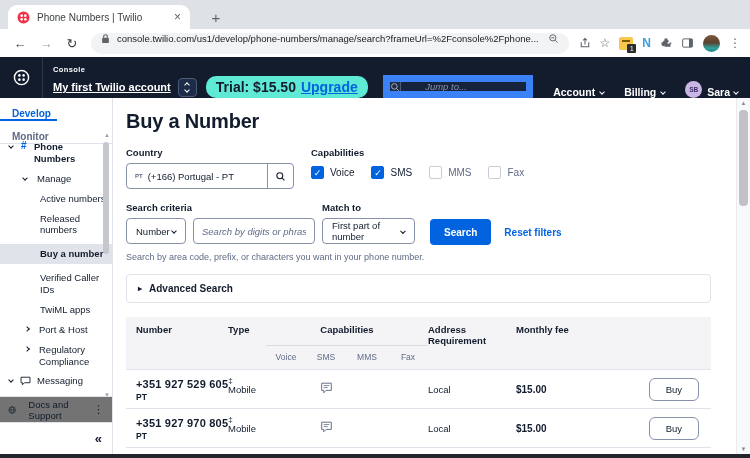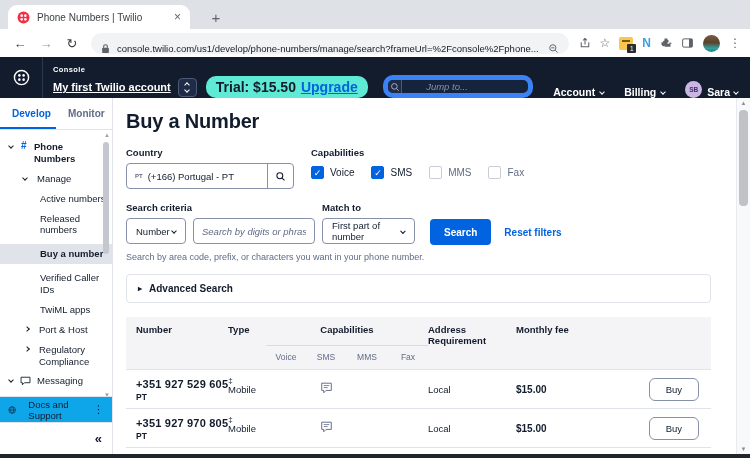--- a/index.html
+++ b/index.html
@@ -12,21 +12,21 @@
          border-radius:9px 9px 0 0; display:flex; align-items:center; padding:0 9px; gap:7px; }
   .tab-title { font-size:10px; color:#3C4043; flex:1; white-space:nowrap; overflow:hidden; }
   .tab-close { color:#5F6368; font-size:12px; line-height:1; cursor:pointer; }
   .newtab { position:absolute; left:204px; top:5px; width:24px; height:24px; font-size:15px;
             color:#5F6368; display:flex; align-items:center; justify-content:center; }
   .toolbar { position:absolute; top:29px; left:0; right:0; height:28px; background:#fff;
              display:flex; align-items:center; padding:0 9px; gap:4px; }
   .navbtn { width:22px; text-align:center; font-size:13px; color:#3C4043; }
   .navbtn.disabled { color:#9AA0A6; }
   .urlbar { flex:1; height:21px; background:#F1F3F4; border-radius:11px; display:flex;
-            align-items:flex-end; padding:0 10px; gap:7px; min-width:0; margin:0 4px; }
+            align-items:flex-start; padding:0 10px; gap:7px; min-width:0; margin:0 4px; }
   .url-text { font-size:9.5px; color:#202124; white-space:nowrap; overflow:hidden; flex:1; }
   .chrome-icons { display:flex; align-items:center; gap:9px; padding-left:2px; }
   .ext-yellow { position:relative; width:14px; height:13px; background:#F9C74F; border-radius:2px; }
   .ext-yellow .dots { position:absolute; top:3px; left:3px; width:8px; height:2px; background:#7a5c00; }
   .ext-badge { position:absolute; right:-3px; bottom:-3px; min-width:9px; height:9px; background:#2b2b2b;
                color:#fff; font-size:6.5px; line-height:9px; text-align:center; border-radius:1px; padding:0 1px; }
   .ext-n { font-size:12px; font-weight:bold; color:#3E9FDE; }
   .browser-avatar { width:17px; height:17px; border-radius:50%;
       background:linear-gradient(180deg,#7c5a40 0%,#59422e 45%,#2fa3a0 78%,#22807e 100%); }
   .kebab { color:#5F6368; font-size:12px; letter-spacing:0; }
@@ -39,60 +39,60 @@
                   border-right:1px solid #2A3850; }
   .acct-block { margin-left:10px; }
   .eyebrow { font-size:7.5px; font-weight:bold; letter-spacing:.4px; }
   .acct-row { display:flex; align-items:center; margin-top:2px; }
   .acct-name { font-size:11px; font-weight:bold; text-decoration:underline; cursor:pointer; }
   .acct-switch { width:19px; height:19px; border:1px solid #4A5A78; border-radius:4px; margin-left:7px;
                  display:flex; flex-direction:column; align-items:center; justify-content:center; gap:1px; background:#1F2C47; }
   .trial-pill { margin-left:9px; background:#5eead4; border-radius:10px; padding:3px 10px; font-size:14px;
                 color:#121C2D; font-weight:bold; white-space:nowrap; }
   .trial-pill .upg { color:#0263E0; text-decoration:underline; margin-left:5px; cursor:pointer; }
-  .jump { width:150px; height:23px; border:5px solid #3b82f6; border-radius:10px; display:flex;
+  .jump { width:150px; height:23px; border:7px solid #3b82f6; border-radius:0; display:flex;
           align-items:center; margin-left:auto; background:#16233C; overflow:hidden;gap:16px; }
   .jump-seg { width:25px; align-self:stretch; display:flex; align-items:center; justify-content:center;
               border-right:1px solid #4A5A78; background:#1F2C47; }
   .jump input { background:transparent; border:none; outline:none; color:#E6E9F0; font-style:italic;
                 font-size:9.5px; padding:0 8px; width:110px; }
   .jump input::placeholder { color:#8891AA; font-style:italic; }
   .hmenu { display:flex; align-items:center; gap:5px; font-size:10.5px; font-weight:bold; margin-left:20px; cursor:pointer; }
   .hd-avatar { width:17px; height:17px; border-radius:50%; background:#C9B6E4; color:#3E2E66;
                font-size:6.5px; font-weight:bold; display:flex; align-items:center; justify-content:center; margin-left:20px; }
   .username { display:flex; align-items:center; gap:4px; font-size:10.5px; font-weight:bold; margin:0 12px 0 5px; cursor:pointer; }
 
   
   .cv { display:inline-block; width:4px; height:4px; border-right:1.4px solid #121C2D; border-bottom:1.4px solid #121C2D; }
   .cv.down  { transform:rotate(45deg); }
   .cv.right { transform:rotate(-45deg); }
   .cv.up    { transform:rotate(-135deg); }
   .cv.white { border-color:#fff; }
 
   
   .sidebar { position:absolute; top:98px; left:0; width:113px; bottom:0; background:#fff; border-right:1px solid #E1E3EA; }
-  .side-tabs { display:flex; height:32px; border-bottom:1px solid #E1E3EA; }
+  .side-tabs { display:flex; height:46px; border-bottom:1px solid #E1E3EA;flex-direction:column; }
   .side-tab { font-size:10px; font-weight:bold; color:#606B85; padding:10px 0 0 12px; width:57px; cursor:pointer; }
   .side-tab.active { color:#0263E0; border-bottom:2px solid #0263E0; }
   .nav { position:absolute; top:31px; left:0; right:0; bottom:62px; overflow:hidden; padding-top:12px; }
   .nav-item { position:relative; font-size:9.5px; line-height:1.25; color:#121C2D; margin-bottom:8px; cursor:pointer; }
   .nav-item .abs-chev { position:absolute; top:3px; }
   .nav-item .abs-ico  { position:absolute; top:-1px; }
   .ni-l0 { padding-left:34px; }
   .ni-l1 { padding-left:37px; }
   .ni-l2 { padding-left:40px; padding-right:6px; }
   .ni-bold { font-weight:bold; }
   .ni-active { background:#E1E3EA; font-weight:bold; padding-top:4px; padding-bottom:4px; }
   .ni-muted { color:#AEB2C1; }
   .hash-ico { color:#0263E0; font-weight:bold; font-size:10px; }
   .sb-track { position:absolute; right:2px; top:36px; width:8px; bottom:66px; }
   .sb-up { position:absolute; top:-2px; right:0; font-size:6px; color:#9AA0A6; }
   .sb-down { position:absolute; bottom:-6px; right:0; font-size:6px; color:#9AA0A6; }
   .sb-thumb { position:absolute; top:8px; right:1px; width:6px; height:112px; background:#C4C7CE; border-radius:3px; }
-  .docs-row { position:absolute; bottom:36px; left:0; right:0; height:26px; background:#0ea5e9; border-top:1px solid #E1E3EA;
+  .docs-row { position:absolute; bottom:36px; left:0; right:0; height:26px; background:#737373; border-top:1px solid #E1E3EA;
               display:flex; align-items:center; gap:12px; padding:0 8px; font-size:9.5px; cursor:pointer; }
   .docs-row .kb { margin-left:auto; color:#121C2D; font-size:11px; }
   .collapse-row { position:absolute; bottom:4px; left:0; right:0; height:32px; border-top:1px solid #E1E3EA; background:#fff; }
   .collapse-btn { position:absolute; right:10px; bottom:8px; font-size:13px; font-weight:bold; color:#121C2D; cursor:pointer; }
 
   
   .main { position:absolute; top:98px; left:114px; right:14px; bottom:4px; background:#fff; padding:8px 0 0 12px; overflow:hidden; }
   h1 { font-size:20px; font-weight:bold; margin:4px 0 14px; letter-spacing:-.2px; }
   .flabel { font-size:9.5px; font-weight:bold; margin-bottom:5px; }
   .row1 { display:flex; }

